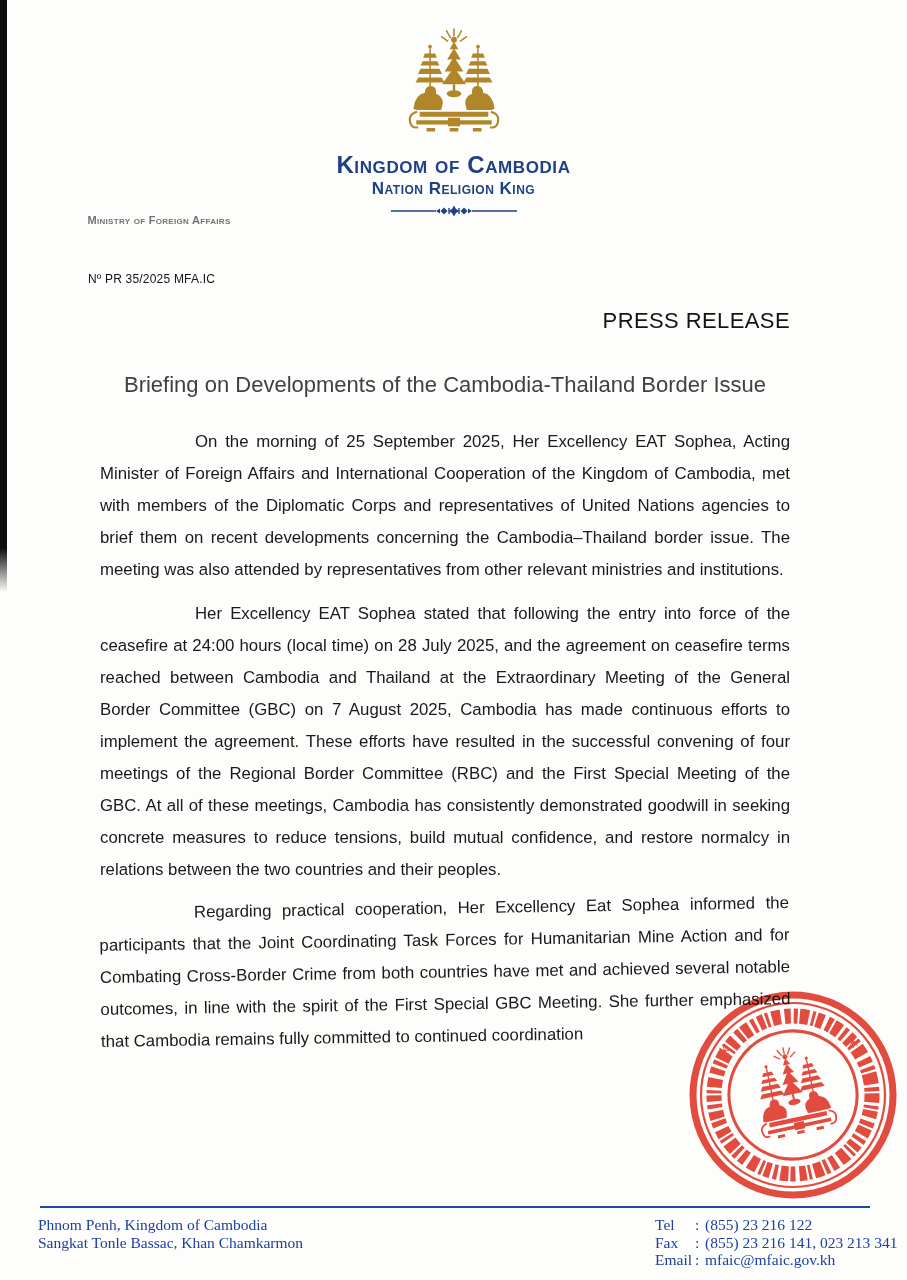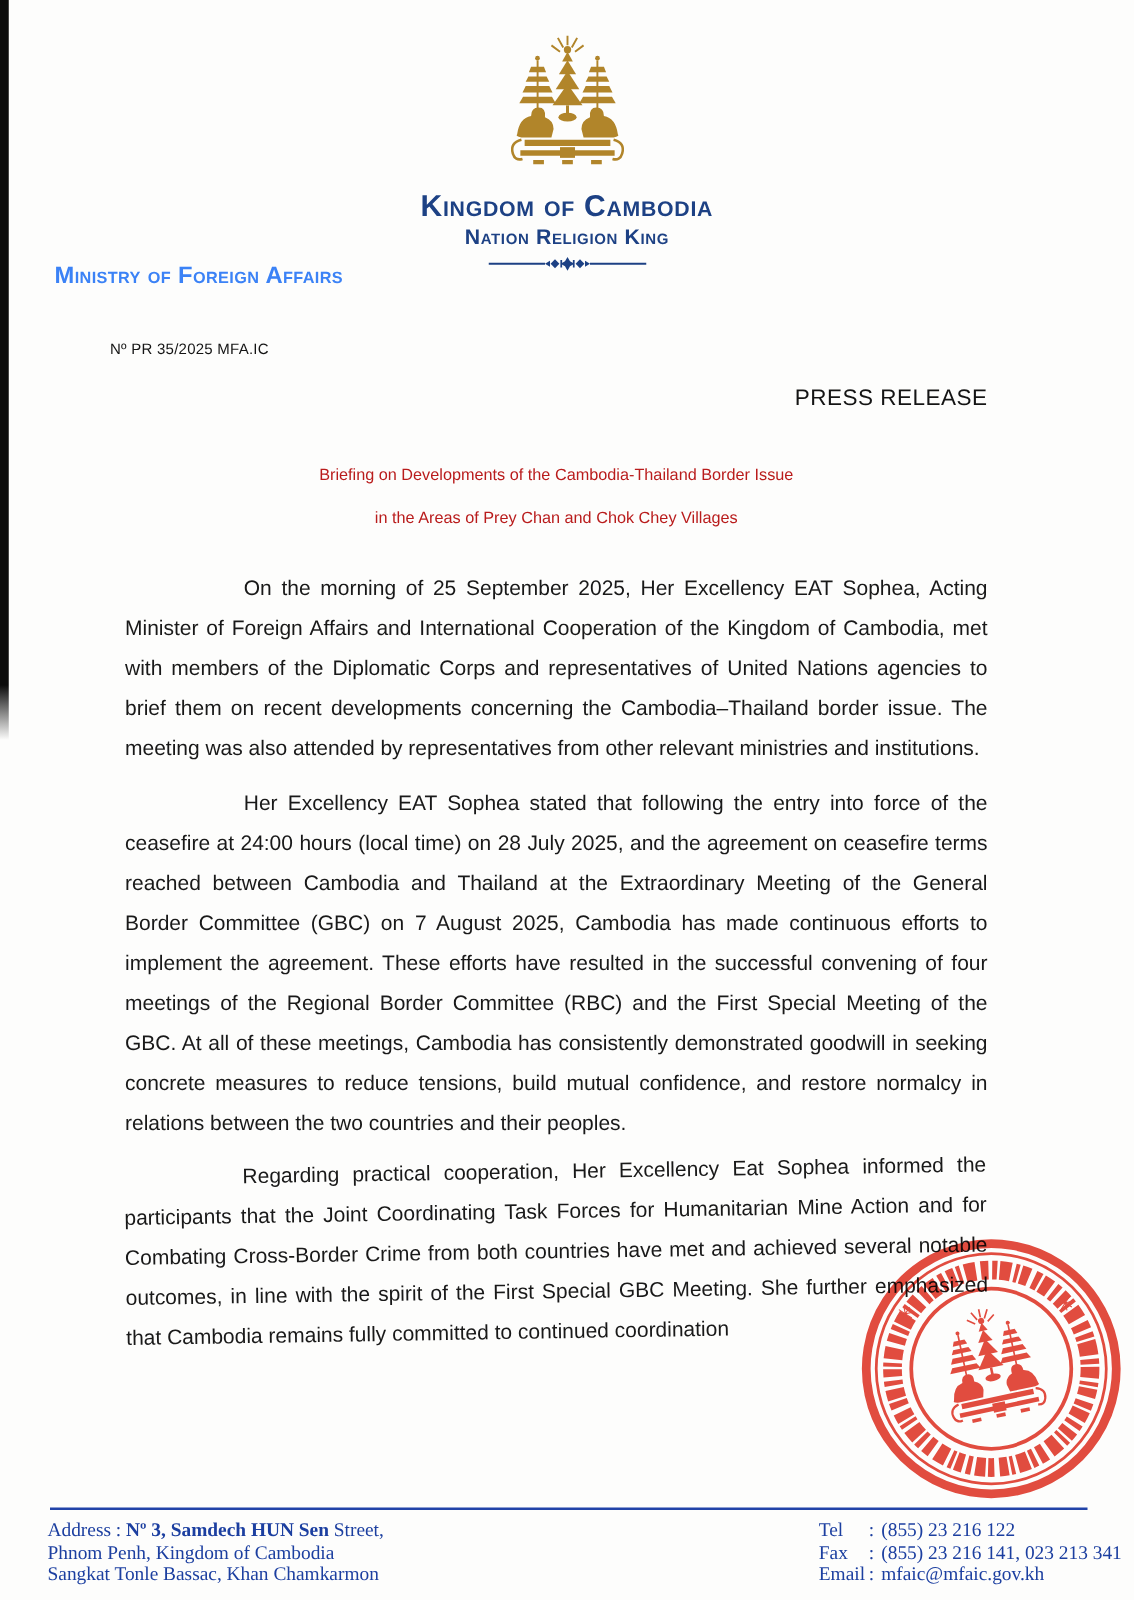--- a/index.html
+++ b/index.html
@@ -32,37 +32,37 @@
     font-variant:small-caps;font-weight:bold;
     font-size:17px;line-height:23px;letter-spacing:.5px;
     color:#1d4184;
   }
   .divider{margin-top:3px;}
 
   .ministry{
     position:absolute;left:30px;top:211px;width:258px;
     text-align:center;
     font-variant:small-caps;font-weight:bold;
-    font-size:19px;line-height:19px;letter-spacing:.3px;
-    color:#3b82f6;
+    font-size:11px;line-height:19px;letter-spacing:.3px;
+    color:#737373;
   }
   .refnum{
     position:absolute;left:88px;top:272px;
     font-size:12px;color:#141414;letter-spacing:.2px;
   }
 
   
   main{position:absolute;left:100px;top:300px;width:690px;}
   .press-release{
-    text-align:right;font-size:18px;letter-spacing:.4px;color:#141414;
+    text-align:right;font-size:22px;letter-spacing:.4px;color:#141414;
     margin:8px 0 0 0;
   }
   .doc-title{
     margin:34px 0 0 0;text-align:center;font-weight:normal;
-    font-size:13px;line-height:34px;color:#b91c1c;
+    font-size:22px;line-height:34px;color:#404040;
   }
   .bodytext p{
     margin:0 0 12px 0;
     font-size:16.8px;line-height:32px;
     text-align:justify;text-indent:95px;
     color:#191919;
   }
   .bodytext p:first-of-type{margin-top:24px;}
   .bodytext p.skewed{transform:rotate(-0.9deg);transform-origin:0 50%;}
 
@@ -166,21 +166,20 @@
   <div class="ministry">
     <div>Ministry of Foreign Affairs</div>
   </div>
 
   <div class="refnum">Nº PR 35/2025 MFA.IC</div>
 
   <main>
     <div class="press-release">PRESS RELEASE</div>
     <h1 class="doc-title">
       <div>Briefing on Developments of the Cambodia-Thailand Border Issue</div>
-      <div>in the Areas of Prey Chan and Chok Chey Villages</div>
     </h1>
     <div class="bodytext">
       <p>On the morning of 25 September 2025, Her Excellency EAT Sophea, Acting Minister of Foreign Affairs and International Cooperation of the Kingdom of Cambodia, met with members of the Diplomatic Corps and representatives of United Nations agencies to brief them on recent developments concerning the Cambodia–Thailand border issue. The meeting was also attended by representatives from other relevant ministries and institutions.</p>
       <p>Her Excellency EAT Sophea stated that following the entry into force of the ceasefire at 24:00 hours (local time) on 28 July 2025, and the agreement on ceasefire terms reached between Cambodia and Thailand at the Extraordinary Meeting of the General Border Committee (GBC) on 7 August 2025, Cambodia has made continuous efforts to implement the agreement. These efforts have resulted in the successful convening of four meetings of the Regional Border Committee (RBC) and the First Special Meeting of the GBC. At all of these meetings, Cambodia has consistently demonstrated goodwill in seeking concrete measures to reduce tensions, build mutual confidence, and restore normalcy in relations between the two countries and their peoples.</p>
       <p class="skewed">Regarding practical cooperation, Her Excellency Eat Sophea informed the participants that the Joint Coordinating Task Forces for Humanitarian Mine Action and for Combating Cross-Border Crime from both countries have met and achieved several notable outcomes, in line with the spirit of the First Special GBC Meeting. She further emphasized that Cambodia remains fully committed to continued coordination</p>
     </div>
   </main>
 
   <div class="stamp">
     <svg viewBox="0 0 214 214" width="214" height="214">
@@ -197,21 +196,20 @@
           <use href="#royal-arms" x="63" y="56" width="88" height="103"></use>
         </g>
       </g>
     </svg>
   </div>
 
   <div class="footer-rule"></div>
 
   <footer>
     <div class="address">
-      <div><span>Address : </span><span class="b">Nº 3, Samdech HUN Sen</span><span> Street,</span></div>
       <div>Phnom Penh, Kingdom of Cambodia</div>
       <div>Sangkat Tonle Bassac, Khan Chamkarmon</div>
     </div>
     <div class="contacts">
       <div class="contact-row">
         <span class="c-label">Tel</span><span class="c-sep">:</span><span class="c-value">(855) 23 216 122</span>
       </div>
       <div class="contact-row">
         <span class="c-label">Fax</span><span class="c-sep">:</span><span class="c-value">(855) 23 216 141, 023 213 341</span>
       </div>

